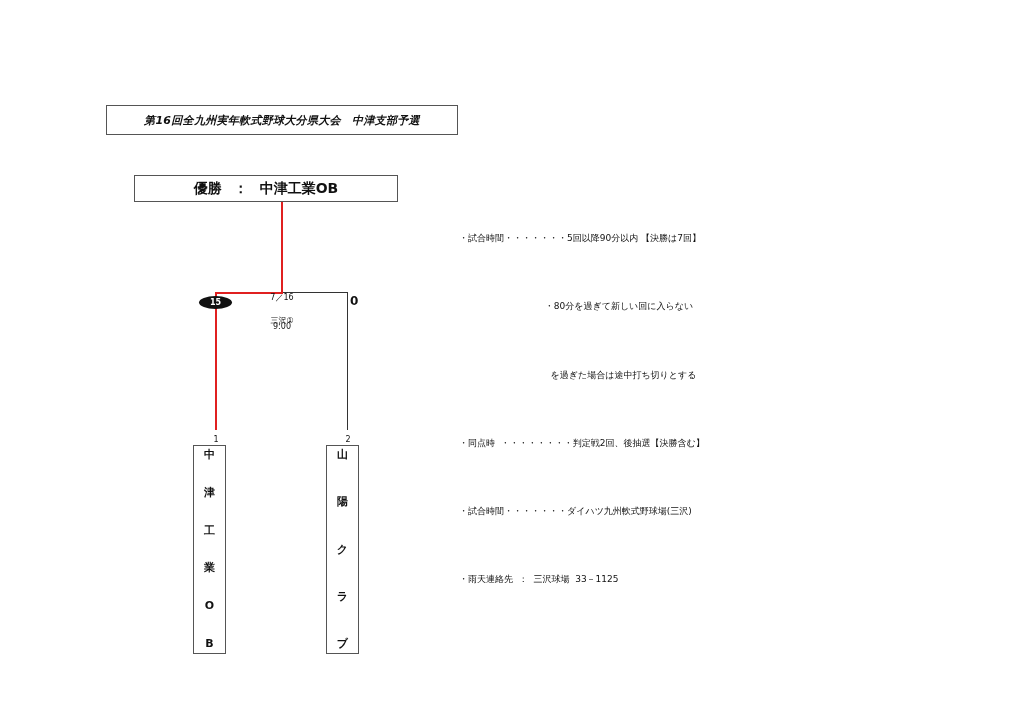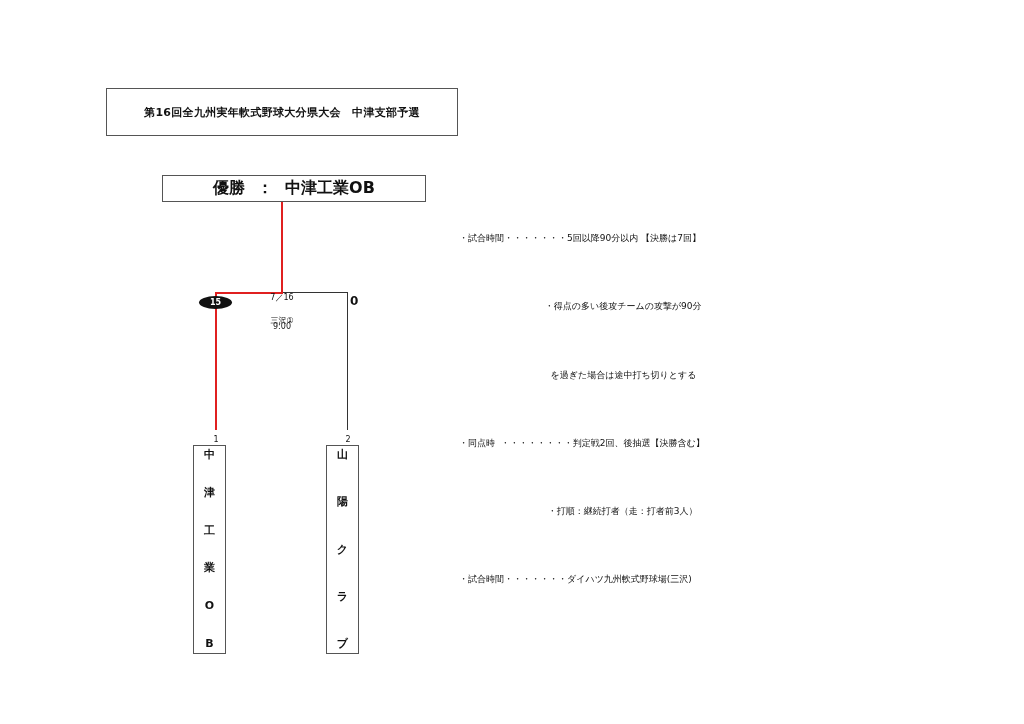--- a/index.html
+++ b/index.html
@@ -1,22 +1,22 @@
 <!DOCTYPE html>
 <html><head>
 <meta charset="utf-8">
 <style>
   html, body { margin:0; padding:0; }
   body { width:1024px; height:724px; background:#ffffff; position:relative; overflow:hidden;
          font-family:"DejaVu Sans", "Liberation Sans", sans-serif; color:#111; }
   .abs { position:absolute; }
-  .title-box { left:106px; top:88px; width:352px; height:48px; border:1px solid #555; box-sizing:border-box;
-               display:flex; align-items:center; justify-content:center; font-size:11px; font-weight:bold; letter-spacing:0.3px; }
-  .winner-box { left:162px; top:175px; width:264px; height:27px; border:1px solid #555; box-sizing:border-box;
-                display:flex; align-items:center; justify-content:center; font-size:16px; font-weight:bold; }
+  .title-box { left:106px; top:105px; width:352px; height:30px; border:1px solid #555; box-sizing:border-box;
+               display:flex; align-items:center; justify-content:center; font-size:11px; font-weight:bold; letter-spacing:0.3px;font-style:italic; }
+  .winner-box { left:134px; top:175px; width:264px; height:27px; border:1px solid #555; box-sizing:border-box;
+                display:flex; align-items:center; justify-content:center; font-size:14px; font-weight:bold; }
   .winner-box .sep { margin:0 12px; }
   .red { background:#e02020; }
   .blk { background:#333; }
   .team-box { width:33px; height:209px; border:1px solid #555; box-sizing:border-box; top:445px;
               display:flex; flex-direction:column; align-items:center; justify-content:space-between;
               padding:2px 0 2px 0; font-size:11px; font-weight:bold; }
   .team-box span { display:block; line-height:14px; }
   .seed { font-size:8px; top:435px; width:14px; text-align:center; }
   .score { font-size:12px; font-weight:bold; }
   .score-circle { width:33px; height:13px; border-radius:50%; background:#111; color:#fff; font-size:8px;
@@ -63,18 +63,18 @@
 <div class="abs team-box" style="left:326px;">
   <span>山</span>
   <span>陽</span>
   <span>ク</span>
   <span>ラ</span>
   <span>ブ</span>
 </div>
 
 <div class="abs notes">
   <div>・試合時間・・・・・・・5回以降90分以内 【決勝は7回】</div>
-  <div>                              ・得点の多い後攻チームの攻撃が90分</div>
+  <div>                              ・80分を過ぎて新しい回に入らない</div>
   <div>                                を過ぎた場合は途中打ち切りとする</div>
   <div>・同点時  ・・・・・・・・判定戦2回、後抽選【決勝含む】</div>
-  <div>                               ・打順：継続打者（走：打者前3人）</div>
   <div>・試合時間・・・・・・・ダイハツ九州軟式野球場(三沢)</div>
+  <div>・雨天連絡先  ：  三沢球場  33－1125</div>
 </div>
 
 </body></html>

